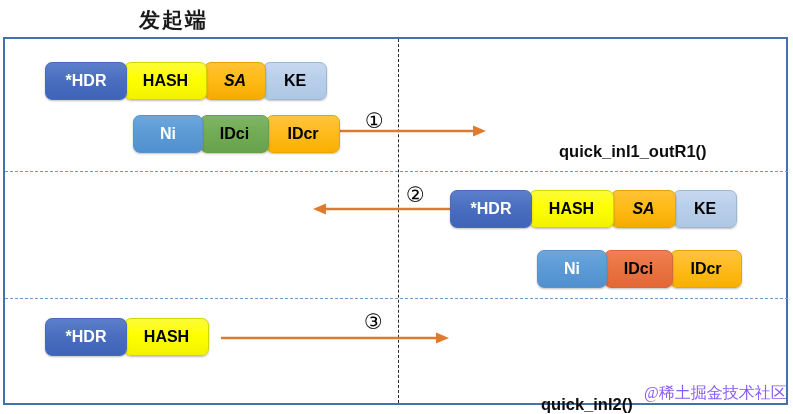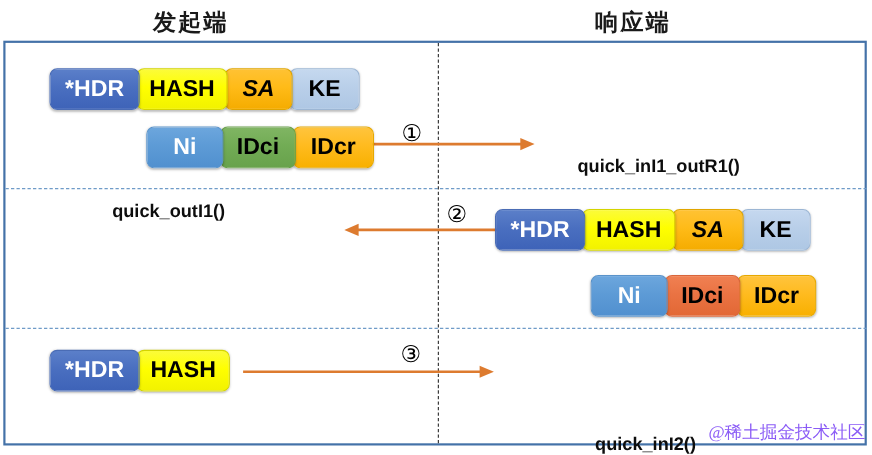--- a/index.html
+++ b/index.html
@@ -75,21 +75,21 @@
     display: flex;
     align-items: stretch;
   }
   .pbox {
     height: 38px;
     border-radius: 7px;
     display: flex;
     align-items: center;
     justify-content: center;
     font-family: "Liberation Sans", sans-serif;
-    font-size: 21px;
+    font-size: 16px;
     font-weight: 700;
     color: #000000;
     box-sizing: border-box;
     position: relative;
     box-shadow: 0 1px 2px rgba(0,0,0,0.25);
   }
   .pbox + .pbox { margin-left: -3px; }
 
   .bx-hdr {
     background: linear-gradient(180deg, #5b7fc9 0%, #4a6fc0 45%, #3e63b8 100%);
@@ -181,21 +181,20 @@
     color: #8b5cf6;
     font-family: "Liberation Serif", serif;
   }
 </style>
 </head>
 <body>
 
 <div id="diagram">
 
   <div class="col-header" id="header-initiator">发起端</div>
-  <div class="col-header" id="header-responder">响应端</div>
 
   <div class="frame"></div>
 
   <div class="h-divider" id="divider-1"></div>
   <div class="h-divider" id="divider-2"></div>
 
   <div class="center-line"></div>
 
   <div class="box-group" style="left:45px; top:62px;">
     <div class="pbox bx-hdr" style="width:82px;">*HDR</div>
@@ -210,23 +209,22 @@
     <div class="pbox bx-idcr" style="width:74px;">IDcr</div>
   </div>
 
   <div class="step-num" style="left:365px; top:111px;">①</div>
 
   <svg class="arrow-svg" style="left:338px; top:124px;" width="148" height="14">
     <line x1="0" y1="7" x2="138" y2="7" stroke="#dd7b2f" stroke-width="2.4"></line>
     <polygon points="148,7 135,1.5 135,12.5" fill="#dd7b2f"></polygon>
   </svg>
 
-  <div class="fn-label" style="left:525px; top:142px;">quick_inI1_outR1()</div>
-
-  <div class="fn-label" style="left:102px; top:183px;">quick_outI1()</div>
+  <div class="fn-label" style="left:559px; top:142px;">quick_inI1_outR1()</div>
+
 
   <div class="step-num" style="left:406px; top:185px;">②</div>
 
   <svg class="arrow-svg" style="left:313px; top:202px;" width="142" height="14">
     <line x1="142" y1="7" x2="11" y2="7" stroke="#dd7b2f" stroke-width="2.4"></line>
     <polygon points="0,7 13,1.5 13,12.5" fill="#dd7b2f"></polygon>
   </svg>
 
   <div class="box-group" style="left:450px; top:190px;">
     <div class="pbox bx-hdr" style="width:82px;">*HDR</div>

